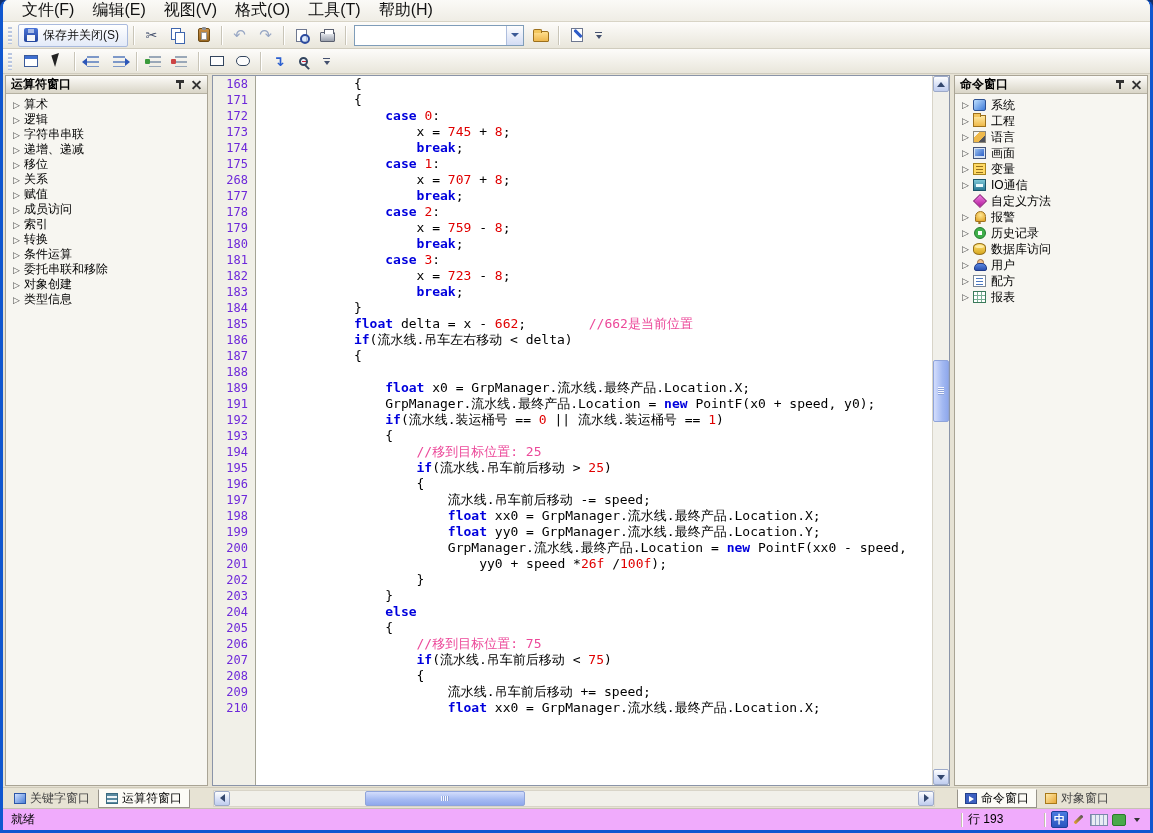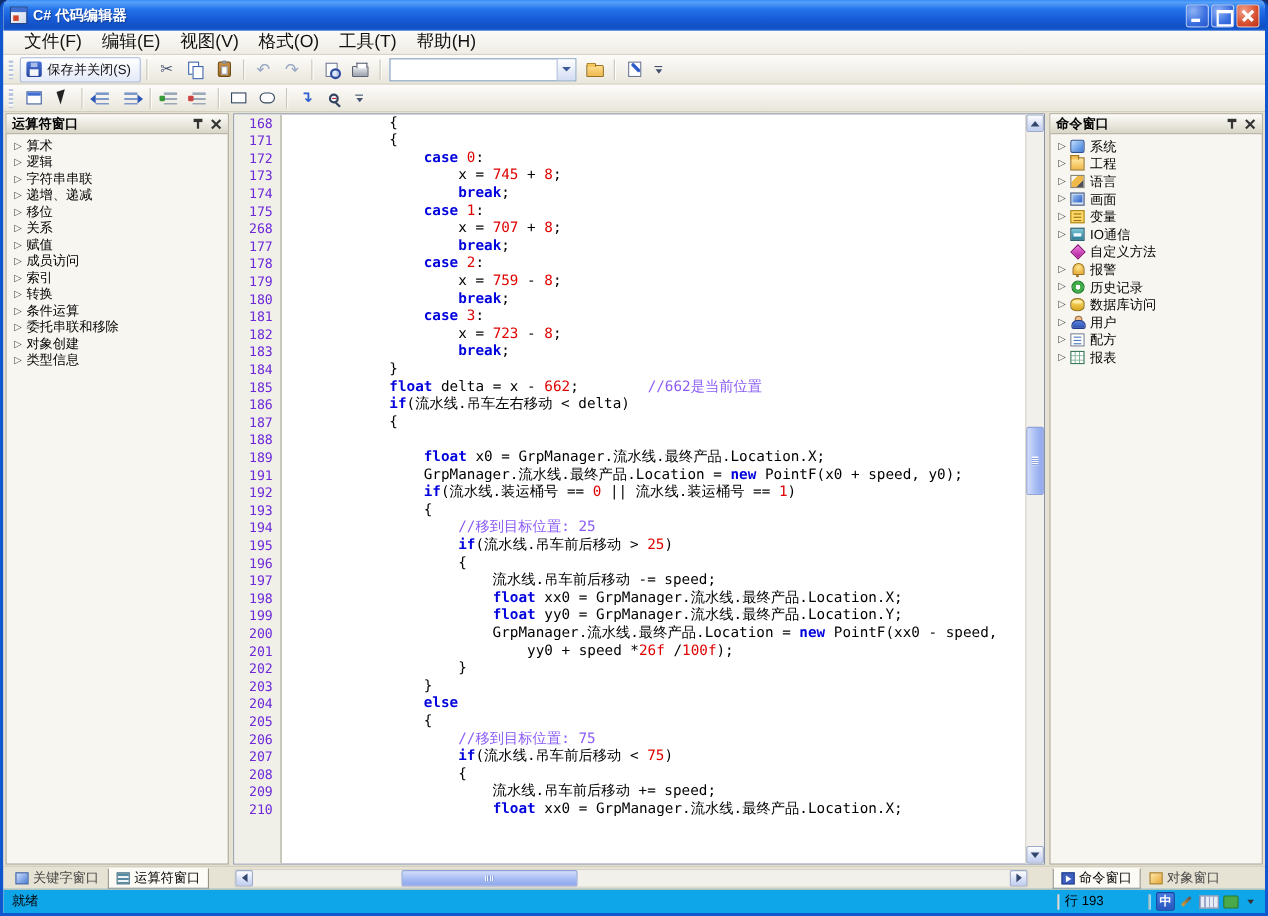--- a/index.html
+++ b/index.html
@@ -123,21 +123,21 @@
 
 
 .editorwrap{flex:1;position:relative;background:#fff;border:1px solid #8a94a8;min-width:0;margin-top:1px;margin-bottom:1px}
 .lines{position:absolute;left:0;top:0;right:17px;bottom:0;overflow:hidden}
 .lines::before{content:"";position:absolute;left:0;top:0;bottom:0;width:42px;background:#f1f0e8;border-right:1px solid #a5a496}
 .cl{display:flex;height:16px;font-family:"DejaVu Sans Mono","Liberation Mono",monospace;font-size:13px;line-height:16px;white-space:pre;position:relative}
 .ln{flex:0 0 42px;text-align:right;padding-right:7px;color:#6d28d9;font-size:12px}
 .ct{padding-left:5px}
 .tk-k{color:#0000dd;font-weight:bold}
 .tk-n{color:#e00000}
-.tk-c{color:#8b5cf6}
+.tk-c{color:#ec4899}
 .tk-p{color:#000}
 .vscroll{position:absolute;right:0;top:0;bottom:0;width:17px;background:#f1f0ea;border-left:1px solid #d8d4c8;display:flex;flex-direction:column}
 .sbtn{flex:0 0 16px;display:flex;align-items:center;justify-content:center;background:linear-gradient(180deg,#fefefe,#d6dff6 60%,#c0cdee);border:1px solid #9daac9;border-radius:2px}
 .vtrack{flex:1;position:relative}
 .vthumb{position:absolute;left:0;right:0;top:268px;height:62px;background:linear-gradient(90deg,#d3ddfc,#a3b9f2 60%,#8fa8ec);border:1px solid #8fa4da;border-radius:2px}
 .vthumb::after{content:"";position:absolute;left:4px;right:4px;top:50%;margin-top:-4px;height:8px;background:repeating-linear-gradient(180deg,#f6f8ff 0 1px,#8fa4da 1px 2px)}
 .arr-up{width:0;height:0;border-left:4px solid transparent;border-right:4px solid transparent;border-bottom:5px solid #33476e}
 .arr-down{width:0;height:0;border-left:4px solid transparent;border-right:4px solid transparent;border-top:5px solid #33476e}
 .arr-left{width:0;height:0;border-top:4px solid transparent;border-bottom:4px solid transparent;border-right:5px solid #33476e}
 .arr-right{width:0;height:0;border-top:4px solid transparent;border-bottom:4px solid transparent;border-left:5px solid #33476e}
@@ -157,49 +157,40 @@
 .tab{display:flex;align-items:center;padding:0 7px;font-size:12px;color:#444;margin-top:1px;border:1px solid transparent;white-space:nowrap}
 .tab.active{background:#fcfbf6;border:1px solid #98948a;border-top-color:#fcfbf6;color:#000}
 .tbi{width:12px;height:11px;margin-right:4px;position:relative;flex:0 0 12px}
 .tbi-keyword{background:linear-gradient(135deg,#cfe0ff,#4d7fd6);border:1px solid #2c56a8}
 .tbi-operator{background:repeating-linear-gradient(180deg,#5a8aa0 0 2px,#eef4f8 2px 4px);border:1px solid #3a6a80}
 .tbi-command{background:#3c5fc0;border:1px solid #24408a}
 .tbi-command::after{content:"";position:absolute;left:3px;top:2px;border-left:5px solid #fff;border-top:3px solid transparent;border-bottom:3px solid transparent}
 .tbi-object{background:linear-gradient(135deg,#ffe9a8,#e8a838);border:1px solid #a87818}
 
 
-.statusbar{flex:0 0 22px;display:flex;align-items:center;background:#0ea5e9;border-top:1px solid #c6c2b2;padding:0 4px 0 8px;font-size:12px}
+.statusbar{flex:0 0 22px;display:flex;align-items:center;background:#f0abfc;border-top:1px solid #c6c2b2;padding:0 4px 0 8px;font-size:12px}
 .sspacer{flex:1}
 .ssep{width:1px;height:14px;background:#c2beae;margin:0 6px;box-shadow:1px 0 #fff}
 .scell{width:70px;white-space:nowrap}
 .sicons{display:flex;align-items:center;gap:3px;margin-right:2px}
 .si{height:17px;min-width:15px;display:flex;align-items:center;justify-content:center;font-size:11px;border-radius:2px}
 .si-chinese-badge{background:linear-gradient(180deg,#4a7ae0,#2a55c0);color:#fff;font-weight:bold;border:1px solid #1c3f9a;width:17px}
 .si-pen{width:14px}
 .si-pen::before{content:"";width:11px;height:3px;background:linear-gradient(90deg,#e0a030,#555);transform:rotate(-45deg);border-radius:1px}
 .si-keyboard{width:19px}
 .si-keyboard::before{content:"";width:16px;height:10px;background:#e8ecf4;border:1px solid #7a87a8;background-image:repeating-linear-gradient(90deg,#9aa7c8 0 1px,transparent 1px 4px)}
 .si-soft-keyboard{width:15px}
 .si-soft-keyboard::before{content:"";width:12px;height:10px;background:#4aa84a;border:1px solid #2a7a2a;border-radius:2px}
 .si-language-bar-options{width:12px}
 .si-language-bar-options::before{content:"";border-left:3px solid transparent;border-right:3px solid transparent;border-top:4px solid #333}
 </style>
 </head>
 <body>
 
 <div class="window">
-  <div class="titlebar">
-    <span class="appicon"></span>
-    <span class="apptitle">C# 代码编辑器</span>
-    <span class="winbtns">
-      <span class="wbtn minb"></span>
-      <span class="wbtn maxb"></span>
-      <span class="wbtn closeb"></span>
-    </span>
-  </div>
 
   <div class="menubar" id="menubar">
       <div class="menu-item">文件(F)</div>
       <div class="menu-item">编辑(E)</div>
       <div class="menu-item">视图(V)</div>
       <div class="menu-item">格式(O)</div>
       <div class="menu-item">工具(T)</div>
       <div class="menu-item">帮助(H)</div>
     </div>
   <div class="toolbar" id="toolbar1">

